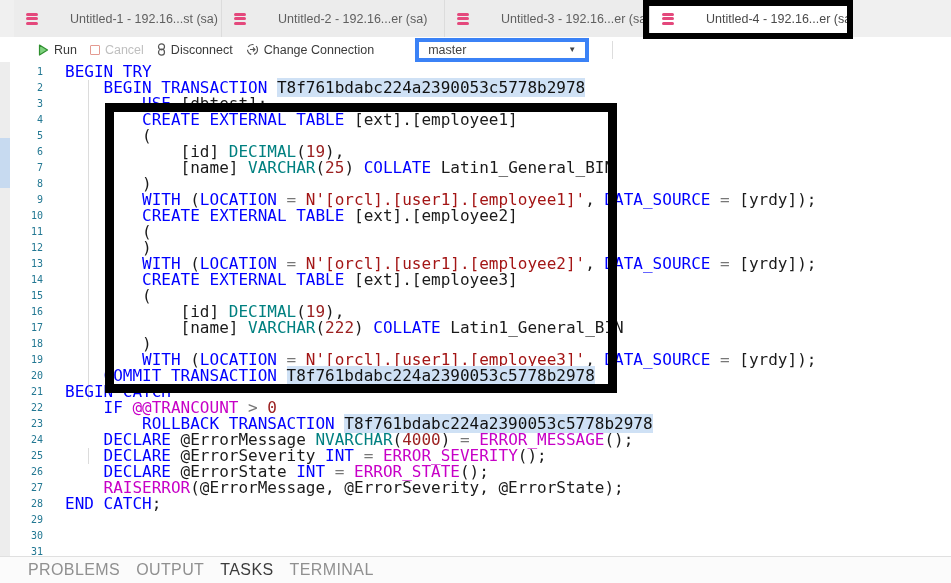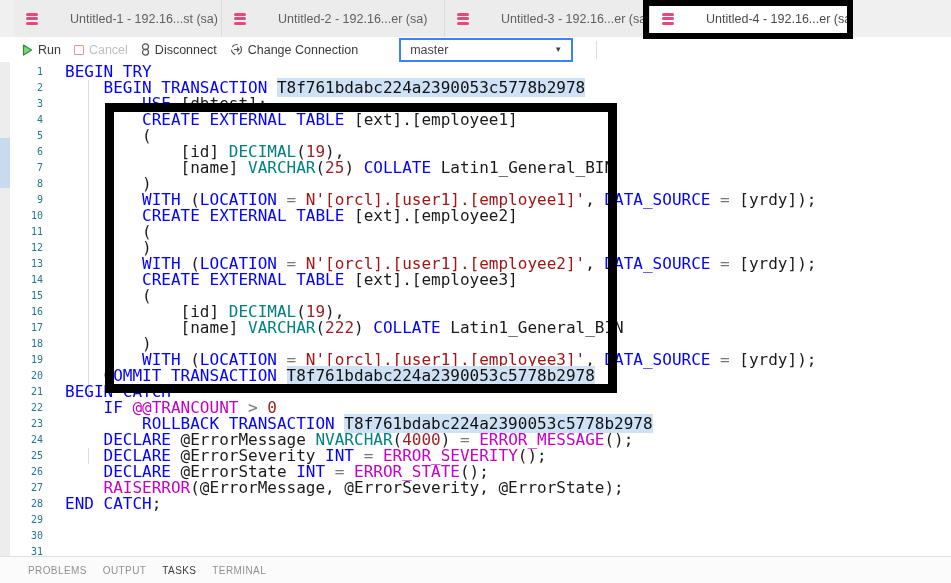--- a/index.html
+++ b/index.html
@@ -18,28 +18,28 @@
     background:#ececec; border-right:1px solid #dcdcdc;
     color:#5f5f5f; font-size:12.5px; white-space:nowrap; overflow:hidden; cursor:pointer;gap:26px;
   }
   .tab.active { background:#ffffff; color:#4a4a4a; }
   .db-icon { width:12px; height:12px; display:flex; flex-direction:column; justify-content:space-between; margin-right:6px; flex:none; }
   .db-icon i { display:block; height:3px; border-radius:1.5px; background:#e4487c; }
   .dirty-dot { margin-left:auto; padding-left:8px; color:#424242; font-size:10px; line-height:1; }
   
   .toolbar {
     position:absolute; left:0; top:37px; width:951px; height:25px; background:#fff;
-    display:flex; align-items:center; padding-left:22px; gap:13px;
+    display:flex; align-items:center; padding-left:38px; gap:13px;
     font-size:12.5px; color:#3b3b3b;
   }
   .tb-item { display:flex; align-items:center; gap:5px; cursor:pointer; white-space:nowrap; }
   .tb-item.disabled { color:#bfbfbf; cursor:default;justify-content:space-between; }
   .cancel-square { width:10px; height:10px; border:1.5px solid #e49a91; border-radius:1px; background:#fff; }
   .db-dropdown {
-    margin-left:28px; width:174px; height:24px; border:2px solid #3b82f6; background:#fff;
+    margin-left:28px; width:174px; height:24px; border:4px solid #3b82f6; background:#fff;
     display:flex; align-items:center; justify-content:space-between; padding:0 9px;
     font-size:12.5px; color:#444; cursor:pointer;
   }
   .caret { font-size:8px; color:#424242; }
   .tb-divider { width:1px; height:18px; background:#dddddd; margin-left:10px; }
   
   .editor { position:absolute; left:0; top:62px; width:951px; height:494px; background:#fff; overflow:hidden; }
   .left-strip { position:absolute; left:0; top:0; width:10px; height:494px; background:#ededed; }
   .strip-blue { position:absolute; left:0; top:76px; width:10px; height:50px; background:#c7daf0; }
   .gutter { position:absolute; left:0; top:2px; width:43px; }
@@ -58,21 +58,21 @@
   .guide { position:absolute; width:1px; background:#dcdcdc; }
   .g1 { left:88px; top:18px; height:320px; }
   .g2 { left:112px; top:66px; height:240px; }
   .g3 { left:88px; top:386px; height:16px; }
   
   .panel {
     position:absolute; left:0; top:556px; width:951px; height:27px;
     background:#fbfbfb; border-top:1px solid #e0e0e0;
     display:flex; align-items:center; padding-left:28px; gap:16px;
   }
-  .panel-tab { font-size:10px; letter-spacing:0.4px; color:#909090; cursor:pointer; text-transform:uppercase; }
+  .panel-tab { font-size:16px; letter-spacing:0.4px; color:#909090; cursor:pointer; text-transform:uppercase; }
   .panel-tab.active { color:#3c3c3c; }
   
   .anno-box { position:absolute; border:9px solid #000; background:transparent; z-index:20; pointer-events:none; }
   .anno-tab { left:643px; top:0; width:210px; height:39px; border-width:6px; }
   .anno-code { left:105px; top:103px; width:512px; height:290px; }
   svg { display:block; }
 </style>
 </head>
 <body>
 

